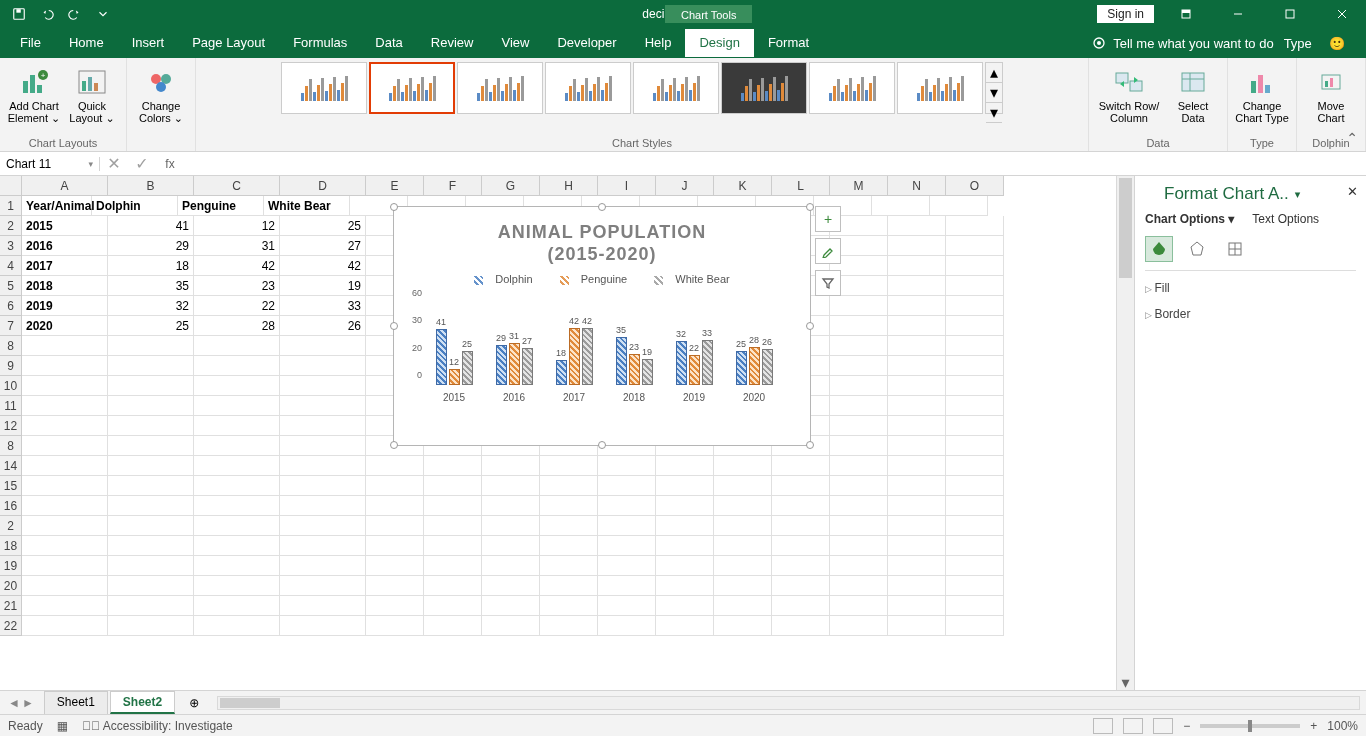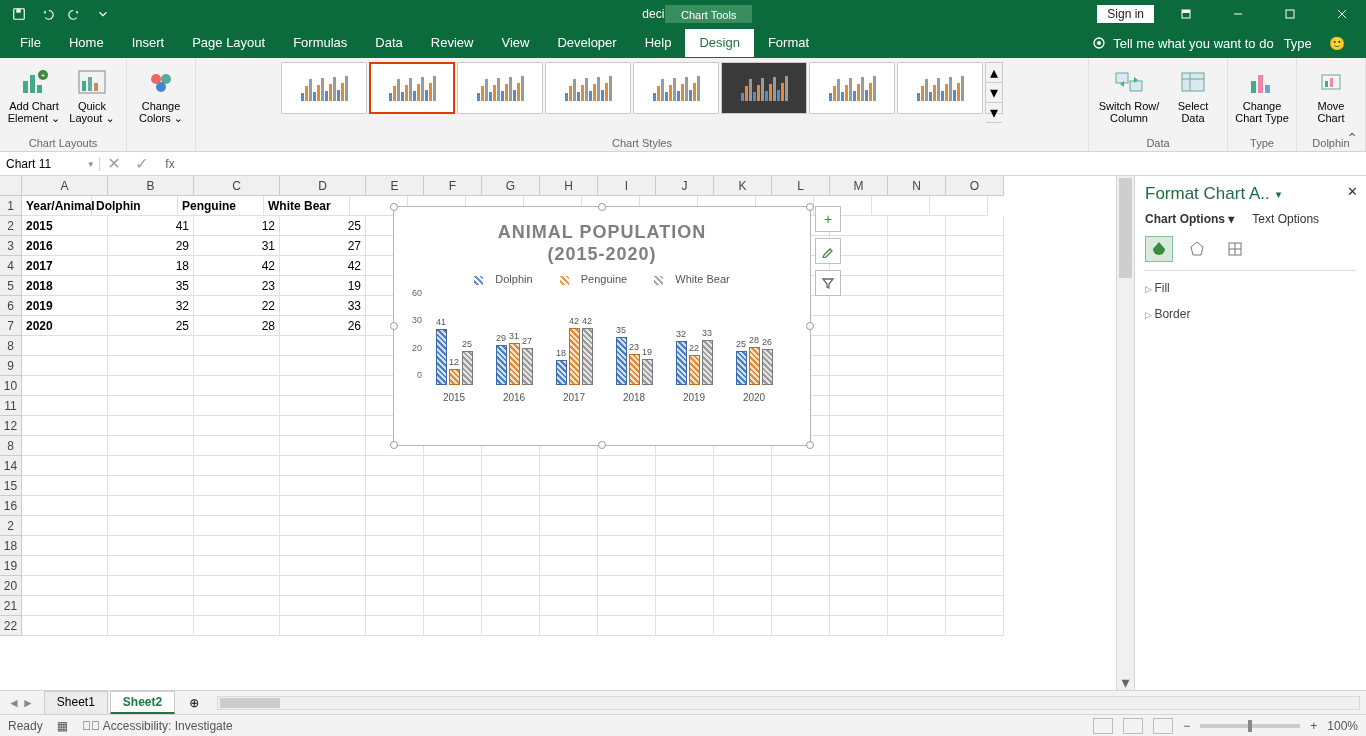--- a/index.html
+++ b/index.html
@@ -97,21 +97,21 @@
 .chart-side { position: absolute; left: 815px; top: 30px; display: flex; flex-direction: column; gap: 6px; }
 .chart-side .sbtn { width: 26px; height: 26px; background: #fff; border: 1px solid #bfbfbf; display: flex; align-items: center; justify-content: center; cursor: pointer; font-size: 14px; color: #3c8a3c; }
 
 .vscroll { width: 18px; background: #f0f0f0; border-left: 1px solid #d9d9d9; position: relative;}
 .vscroll .thumb{ position:absolute; top:2px; left:2px; right:2px; height:100px; background:#cdcdcd;}
 .vscroll .arrow{ position:absolute; left:0; right:0; height:16px; display:flex; align-items:center; justify-content:center; color:#666;}
 .vscroll .arrow.up{top:0} .vscroll .arrow.down{bottom:0}
 
 
 .formatpane { width: 232px; border-left: 1px solid #d4d4d4; background: #fff; padding: 8px 10px; font-size: 13px; color: #333; }
-.fp-title { font-size: 17px; color: #1f6b41; display: flex; align-items: center; gap: 6px;}
+.fp-title { font-size: 17px; color: #1f6b41; display: flex; align-items: center; gap: 6px; margin-left: 19px;}
 .fp-options { display: flex; gap: 18px; margin-top: 8px; font-size: 12px;}
 .fp-options span:first-child { font-weight: 600; }
 .fp-icons { display: flex; gap: 10px; margin: 10px 0 8px; }
 .fp-icons .fi { width: 28px; height: 26px; display: flex; align-items: center; justify-content: center; border: 1px solid transparent; cursor: pointer; }
 .fp-icons .fi.active { background: #d8e9dd; border-color: #8abf9c; }
 .fp-sep { height: 1px; background: #ddd; margin: 4px 0; }
 .fp-sect { font-size: 12px; color: #444; padding: 6px 0; cursor: pointer; }
 .fp-sect::before { content: "▷ "; font-size: 9px; color: #888; }
 
 

